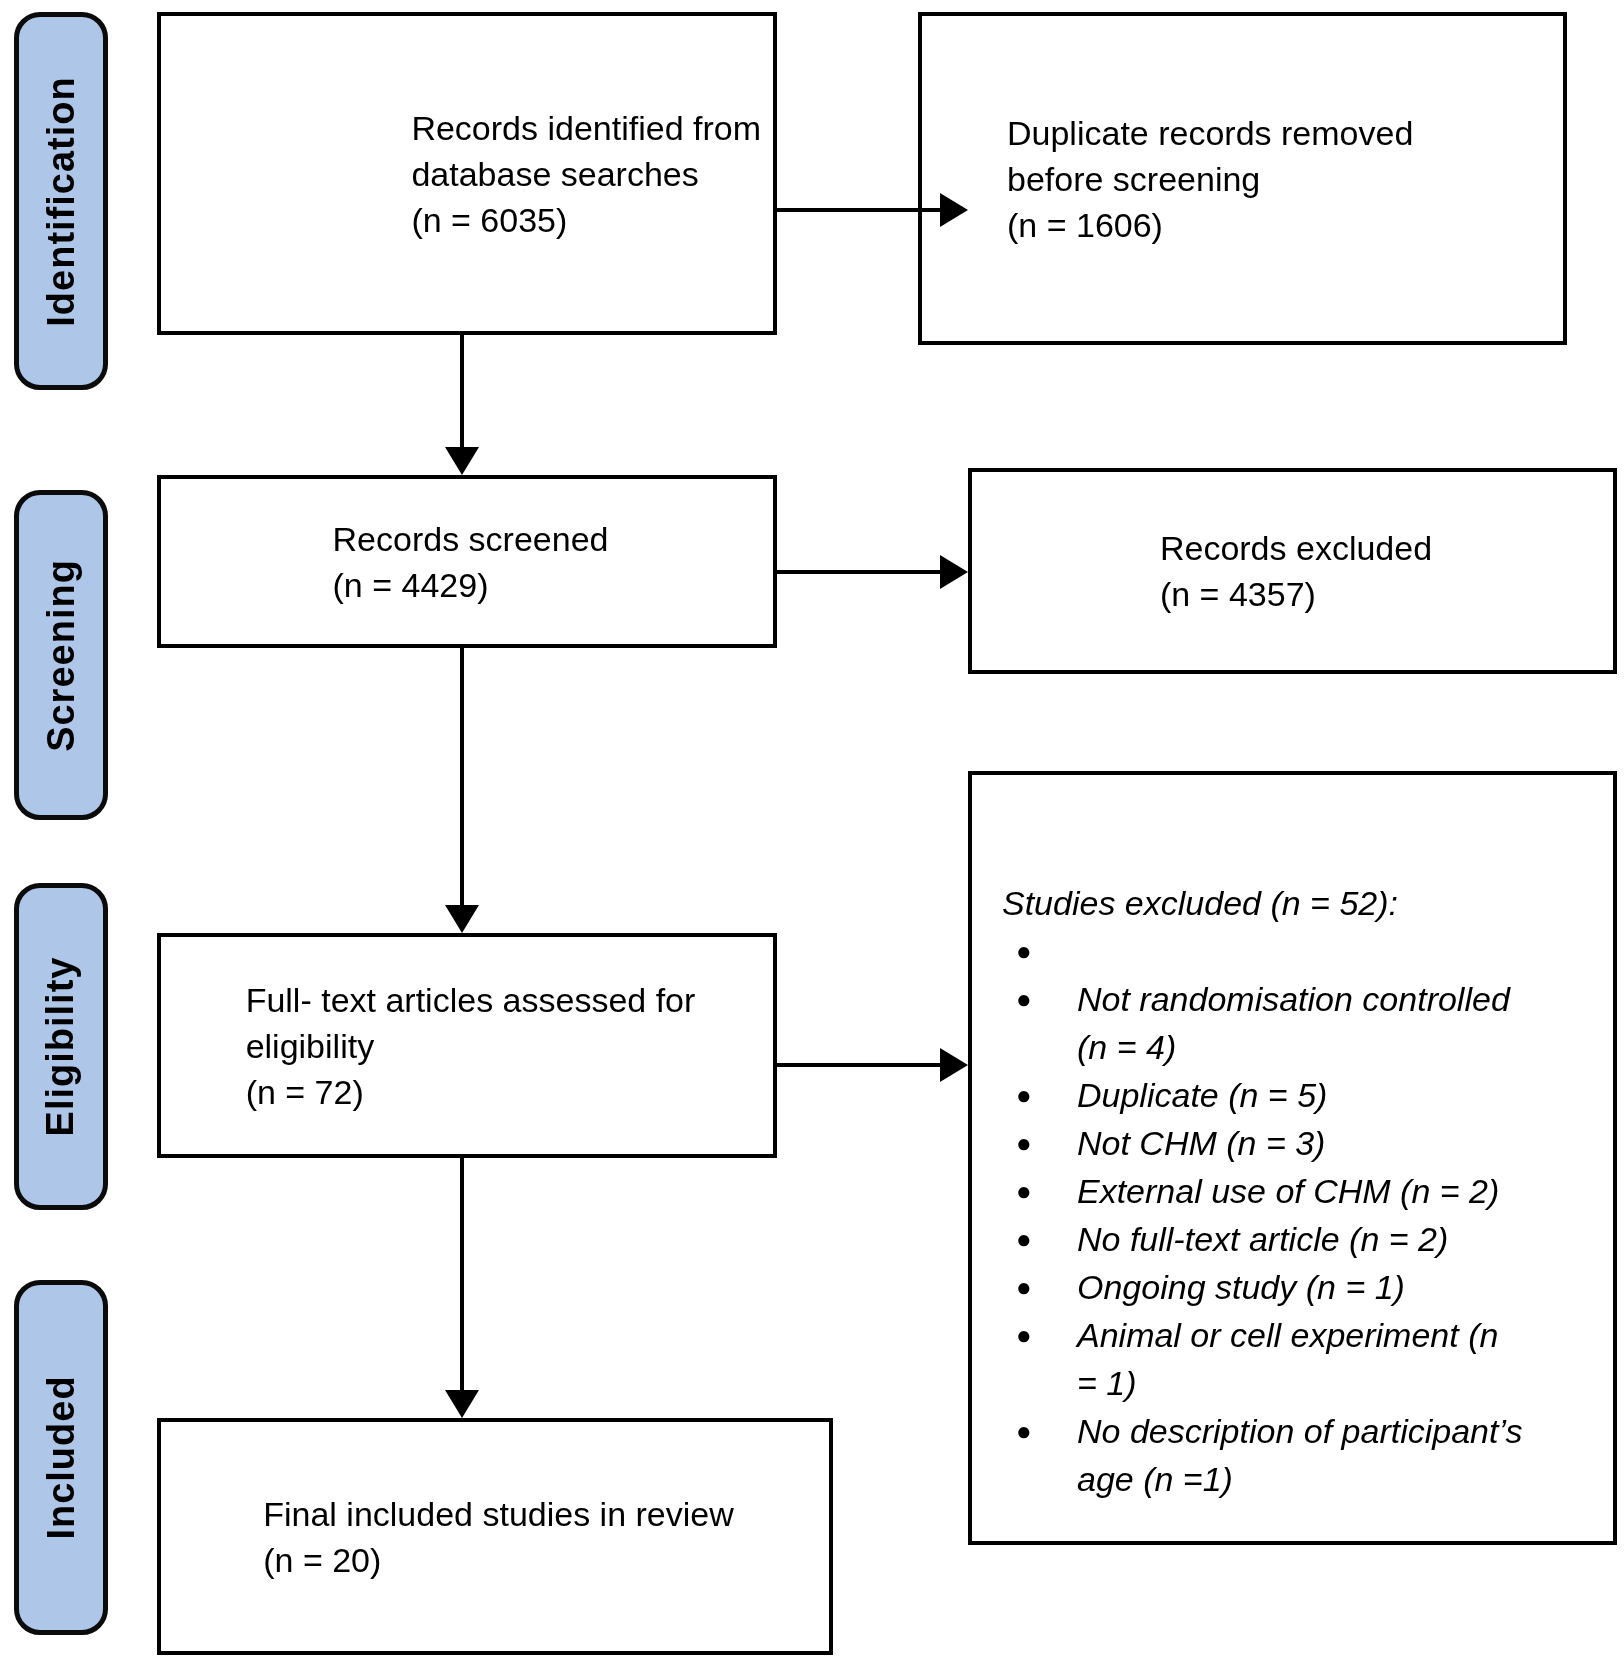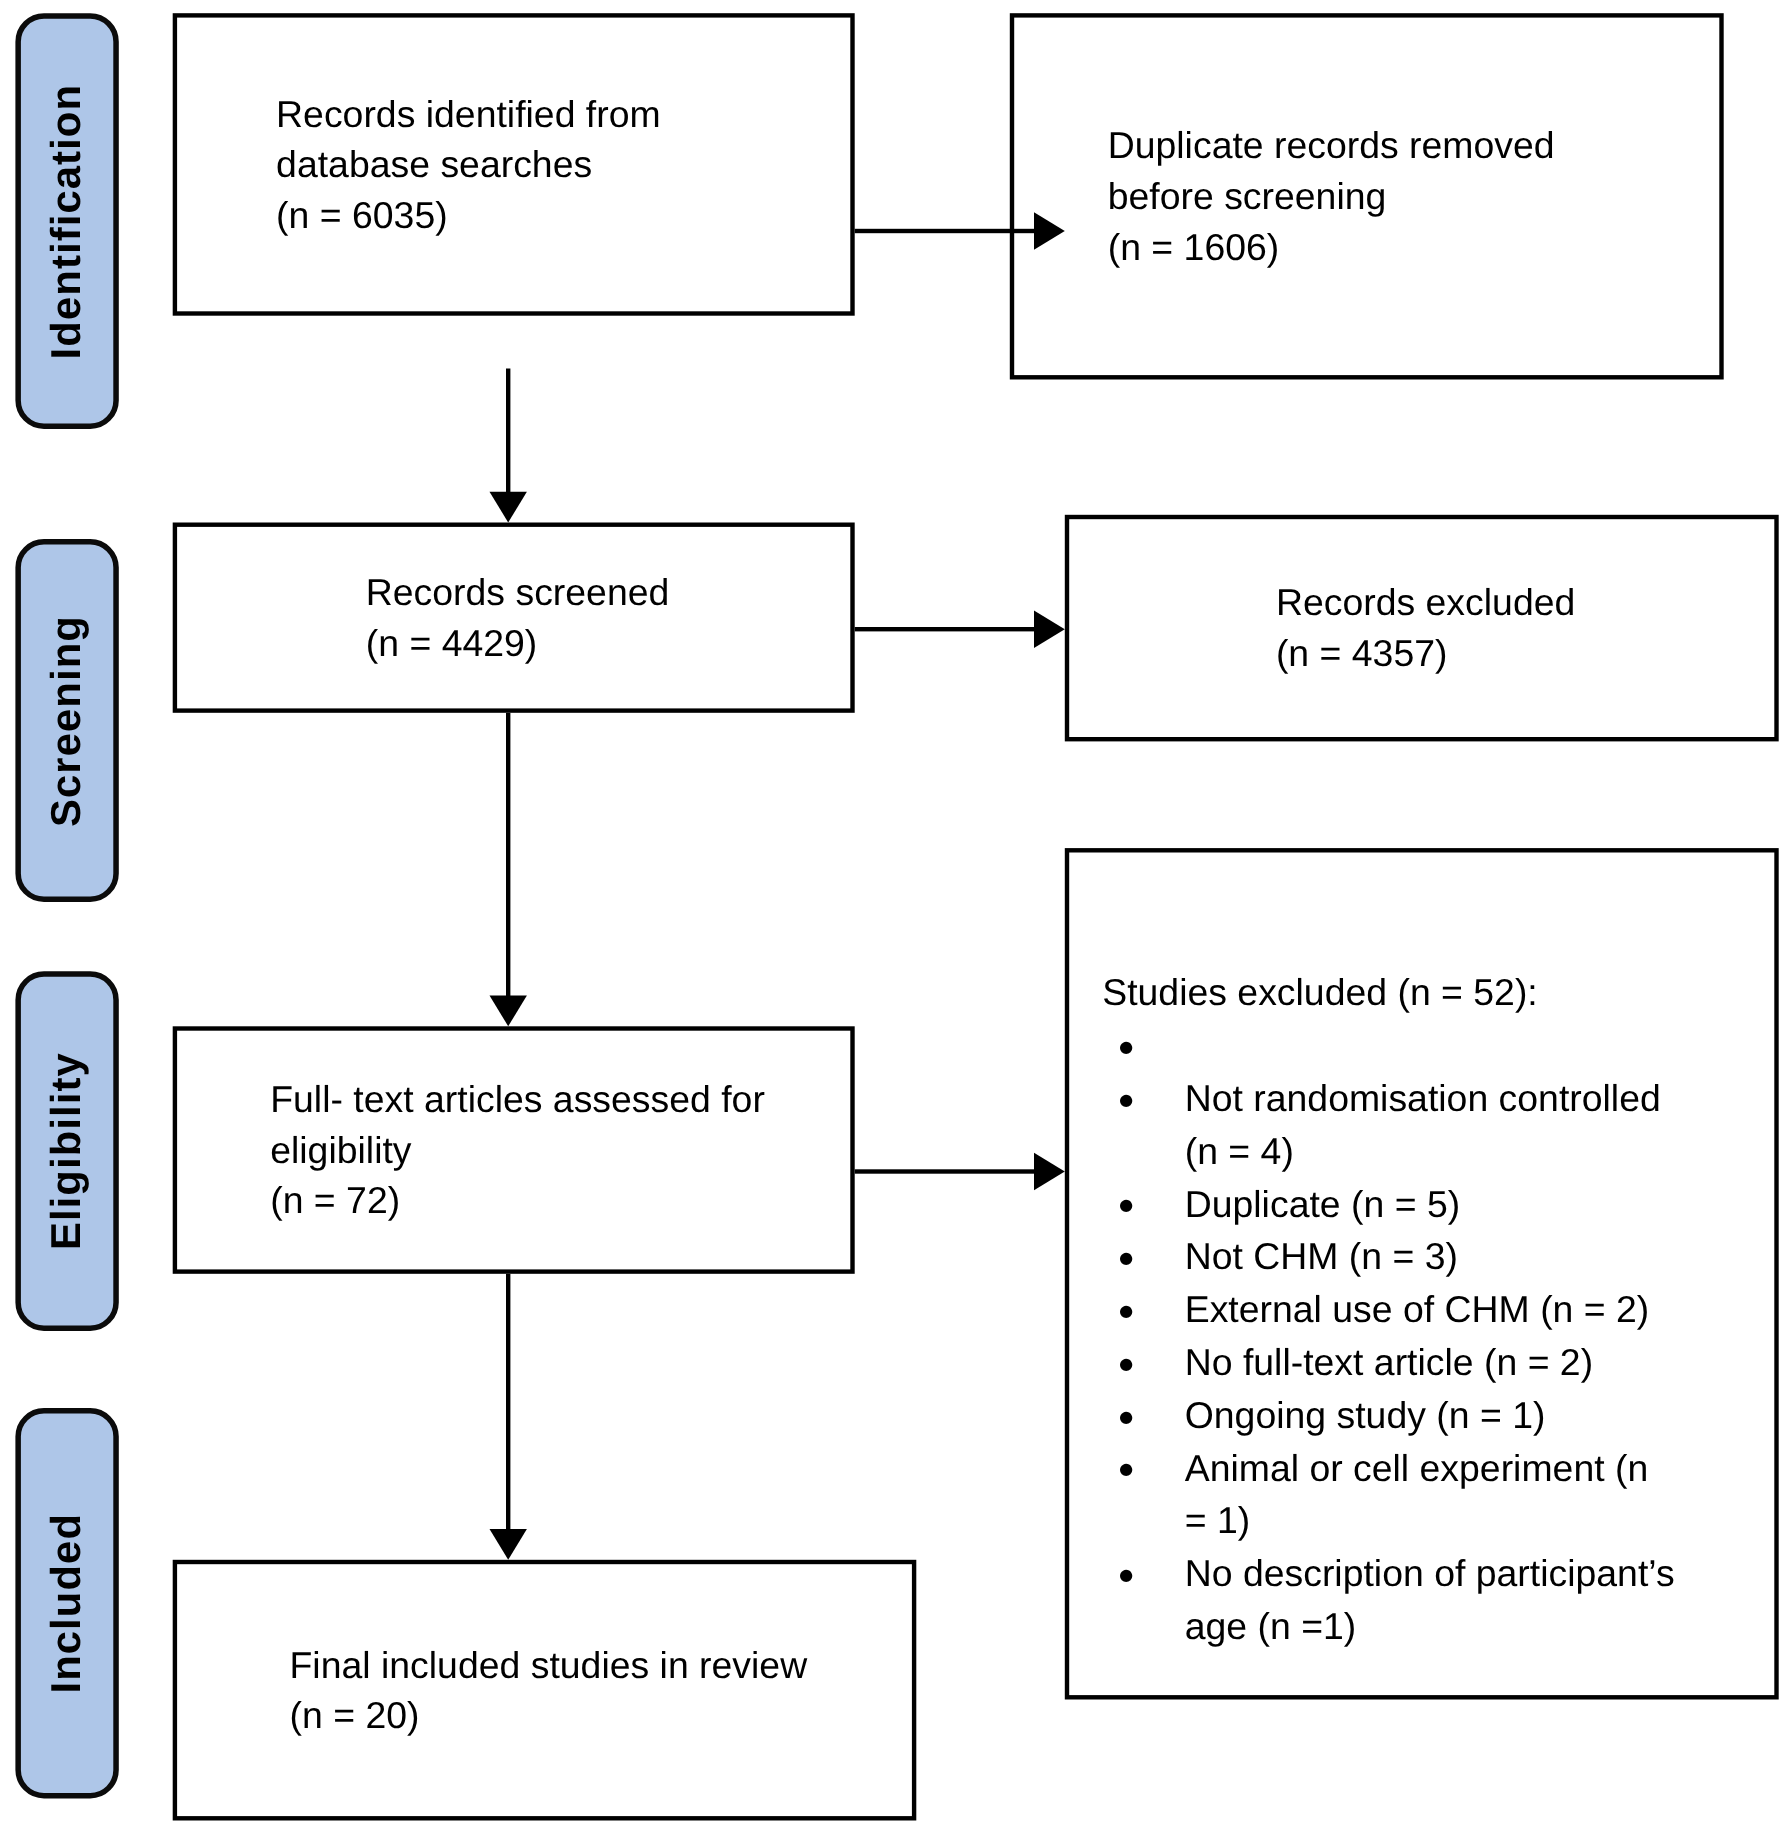--- a/index.html
+++ b/index.html
@@ -40,21 +40,21 @@
   .pad-lg{padding-left:90px;padding-right:12px;}
   .pad-md{padding-left:85px;padding-right:12px;}
   .pad-sm{padding-left:28px;padding-right:21px;justify-content:center;}
   
   #excluded-box{
     position:absolute;
     left:968px;top:771px;width:649px;height:774px;
     background:#ffffff;border:4px solid #000000;
     box-sizing:border-box;
     padding:104px 14px 0 30px;
-    font-size:34px;line-height:48px;
+    font-size:34px;line-height:48px;font-style:italic;
   }
   #excluded-box .title{white-space:pre-line;}
   #excluded-box ul{list-style:none;margin:0;padding:0;}
   #excluded-box li{display:flex;align-items:flex-start;}
   #excluded-box .dot{
     width:75px;flex:0 0 75px;
     padding-left:14px;box-sizing:border-box;
     font-size:26px;line-height:48px;
   }
   #excluded-box .btxt{flex:1;white-space:pre-line;}
@@ -85,21 +85,21 @@
   <div class="stage" style="top:490px;height:330px;">
     <span class="vtext">Screening</span>
   </div>
   <div class="stage" style="top:883px;height:327px;">
     <span class="vtext">Eligibility</span>
   </div>
   <div class="stage" style="top:1280px;height:355px;">
     <span class="vtext">Included</span>
   </div>
 
-  <div class="fbox pad-lg" style="left:157px;top:12px;width:620px;height:275px;">
+  <div class="fbox pad-lg" style="left:157px;top:12px;width:620px;height:323px;justify-content:flex-end;">
     <span>Records identified from
 database searches
 (n = 6035)</span>
   </div>
 
   <div class="fbox pad-sm" style="left:157px;top:475px;width:620px;height:173px;">
     <span>Records screened
 (n = 4429)</span>
   </div>
 

